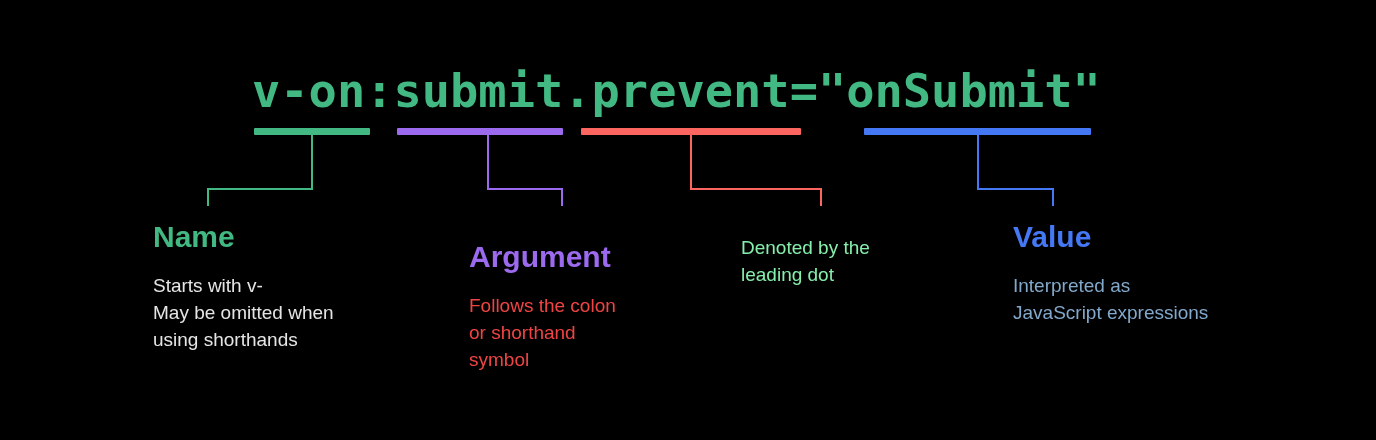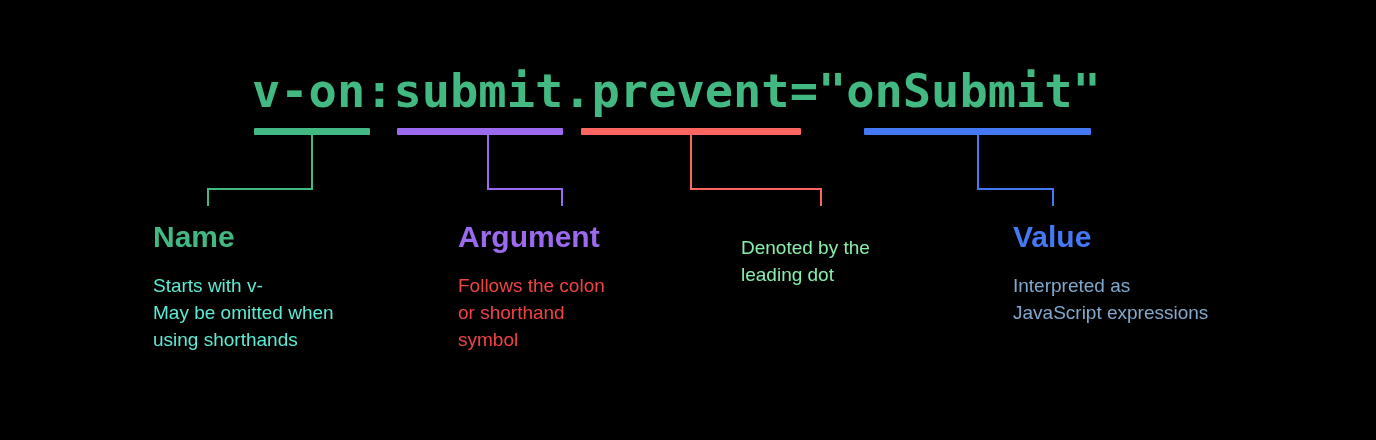--- a/index.html
+++ b/index.html
@@ -87,31 +87,31 @@
 
   <div id="parts-layer">
       <div class="bar" style="left: 254px; top: 128px; width: 116px; background: rgb(66, 184, 131);"></div>
       <div class="conn" style="color: rgb(66, 184, 131); left: 0px; top: 0px; width: 1376px; height: 440px; pointer-events: none;">
         <div class="v" style="left: 311px; top: 135px; height: 55px;"></div>
         <div class="h" style="left: 207px; top: 188px; width: 106px;"></div>
         <div class="stub" style="left: 207px; top: 188px; height: 18px;"></div>
       </div>
       <div class="label-block" style="left: 153px;">
         <div class="label-title" style="color: rgb(66, 184, 131);">Name</div>
-        <div class="label-desc" style="color: #5eead4;">Starts with v-
+        <div class="label-desc" style="color: #e5e5e5;">Starts with v-
 May be omitted when
 using shorthands</div>
       </div>
       <div class="bar" style="left: 397px; top: 128px; width: 166px; background: rgb(155, 106, 238);"></div>
       <div class="conn" style="color: rgb(155, 106, 238); left: 0px; top: 0px; width: 1376px; height: 440px; pointer-events: none;">
         <div class="v" style="left: 487px; top: 135px; height: 55px;"></div>
         <div class="h" style="left: 487px; top: 188px; width: 76px;"></div>
         <div class="stub" style="left: 561px; top: 188px; height: 18px;"></div>
       </div>
-      <div class="label-block" style="left: 458px;">
+      <div class="label-block" style="left: 469px; margin-top: 20px;">
         <div class="label-title" style="color: rgb(155, 106, 238);">Argument</div>
         <div class="label-desc" style="color: #ef4444;">Follows the colon
 or shorthand
 symbol</div>
       </div>
       <div class="bar" style="left: 581px; top: 128px; width: 220px; background: rgb(252, 101, 96);"></div>
       <div class="conn" style="color: rgb(252, 101, 96); left: 0px; top: 0px; width: 1376px; height: 440px; pointer-events: none;">
         <div class="v" style="left: 690px; top: 135px; height: 55px;"></div>
         <div class="h" style="left: 690px; top: 188px; width: 132px;"></div>
         <div class="stub" style="left: 820px; top: 188px; height: 18px;"></div>

